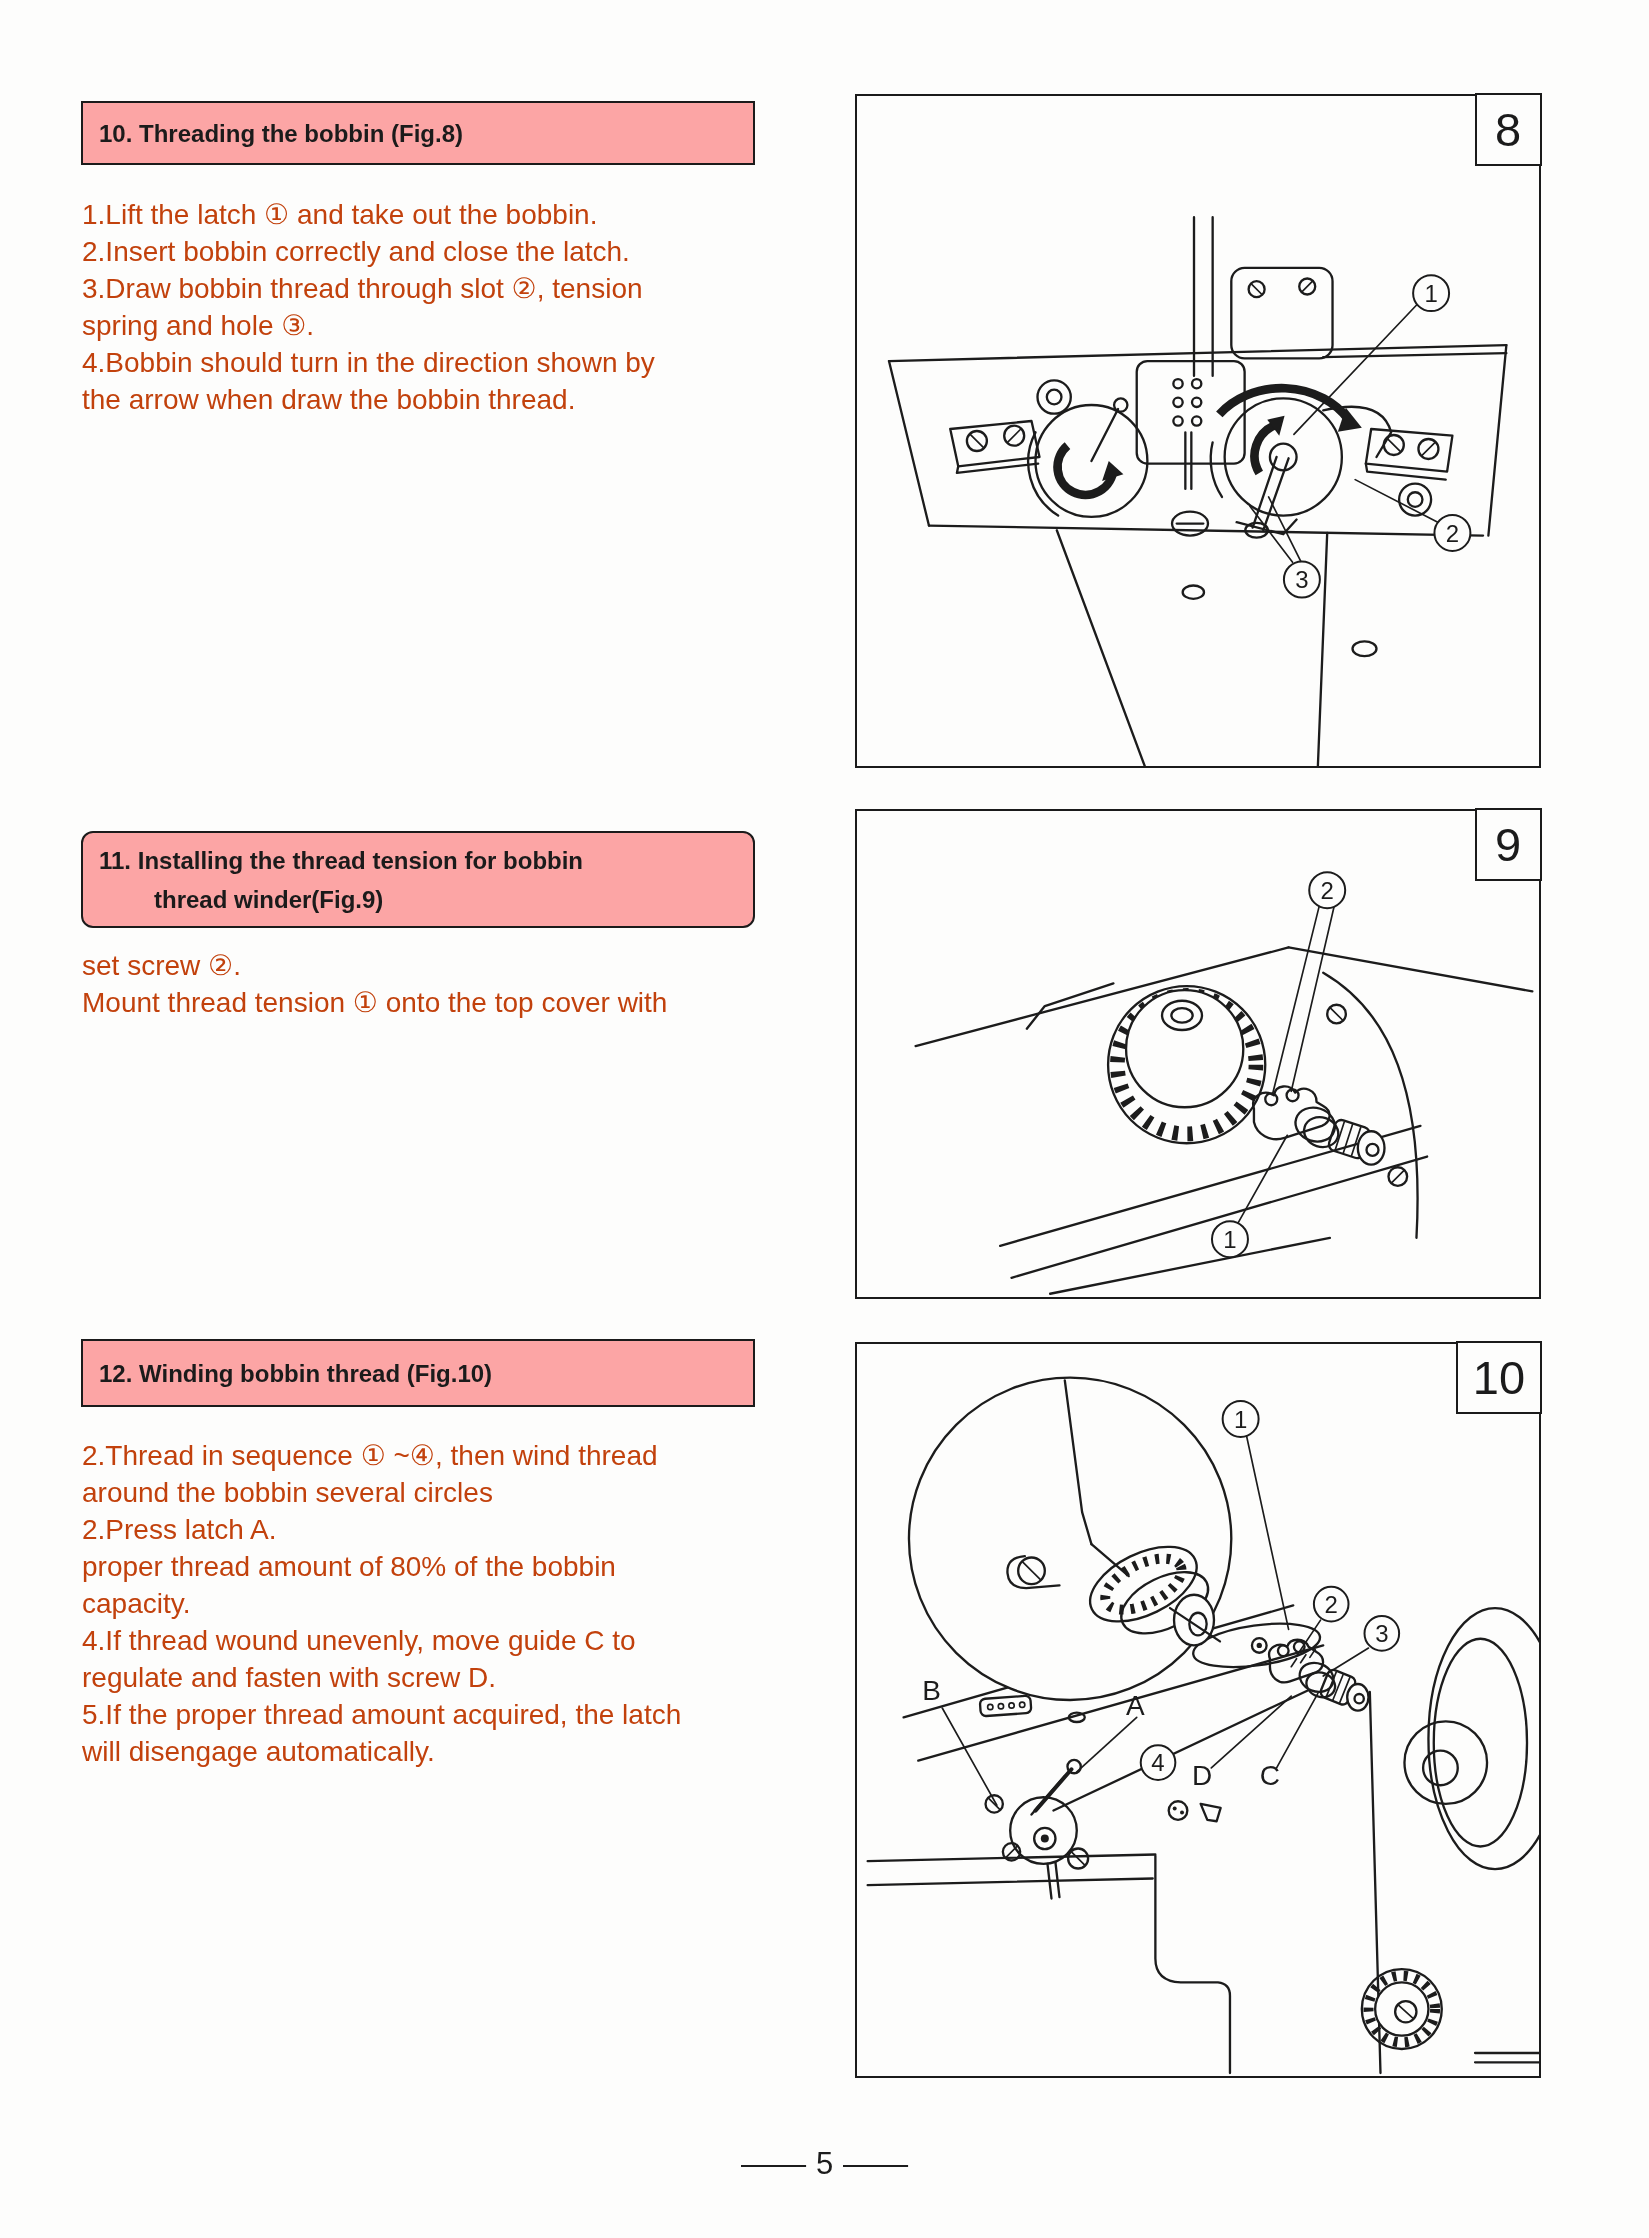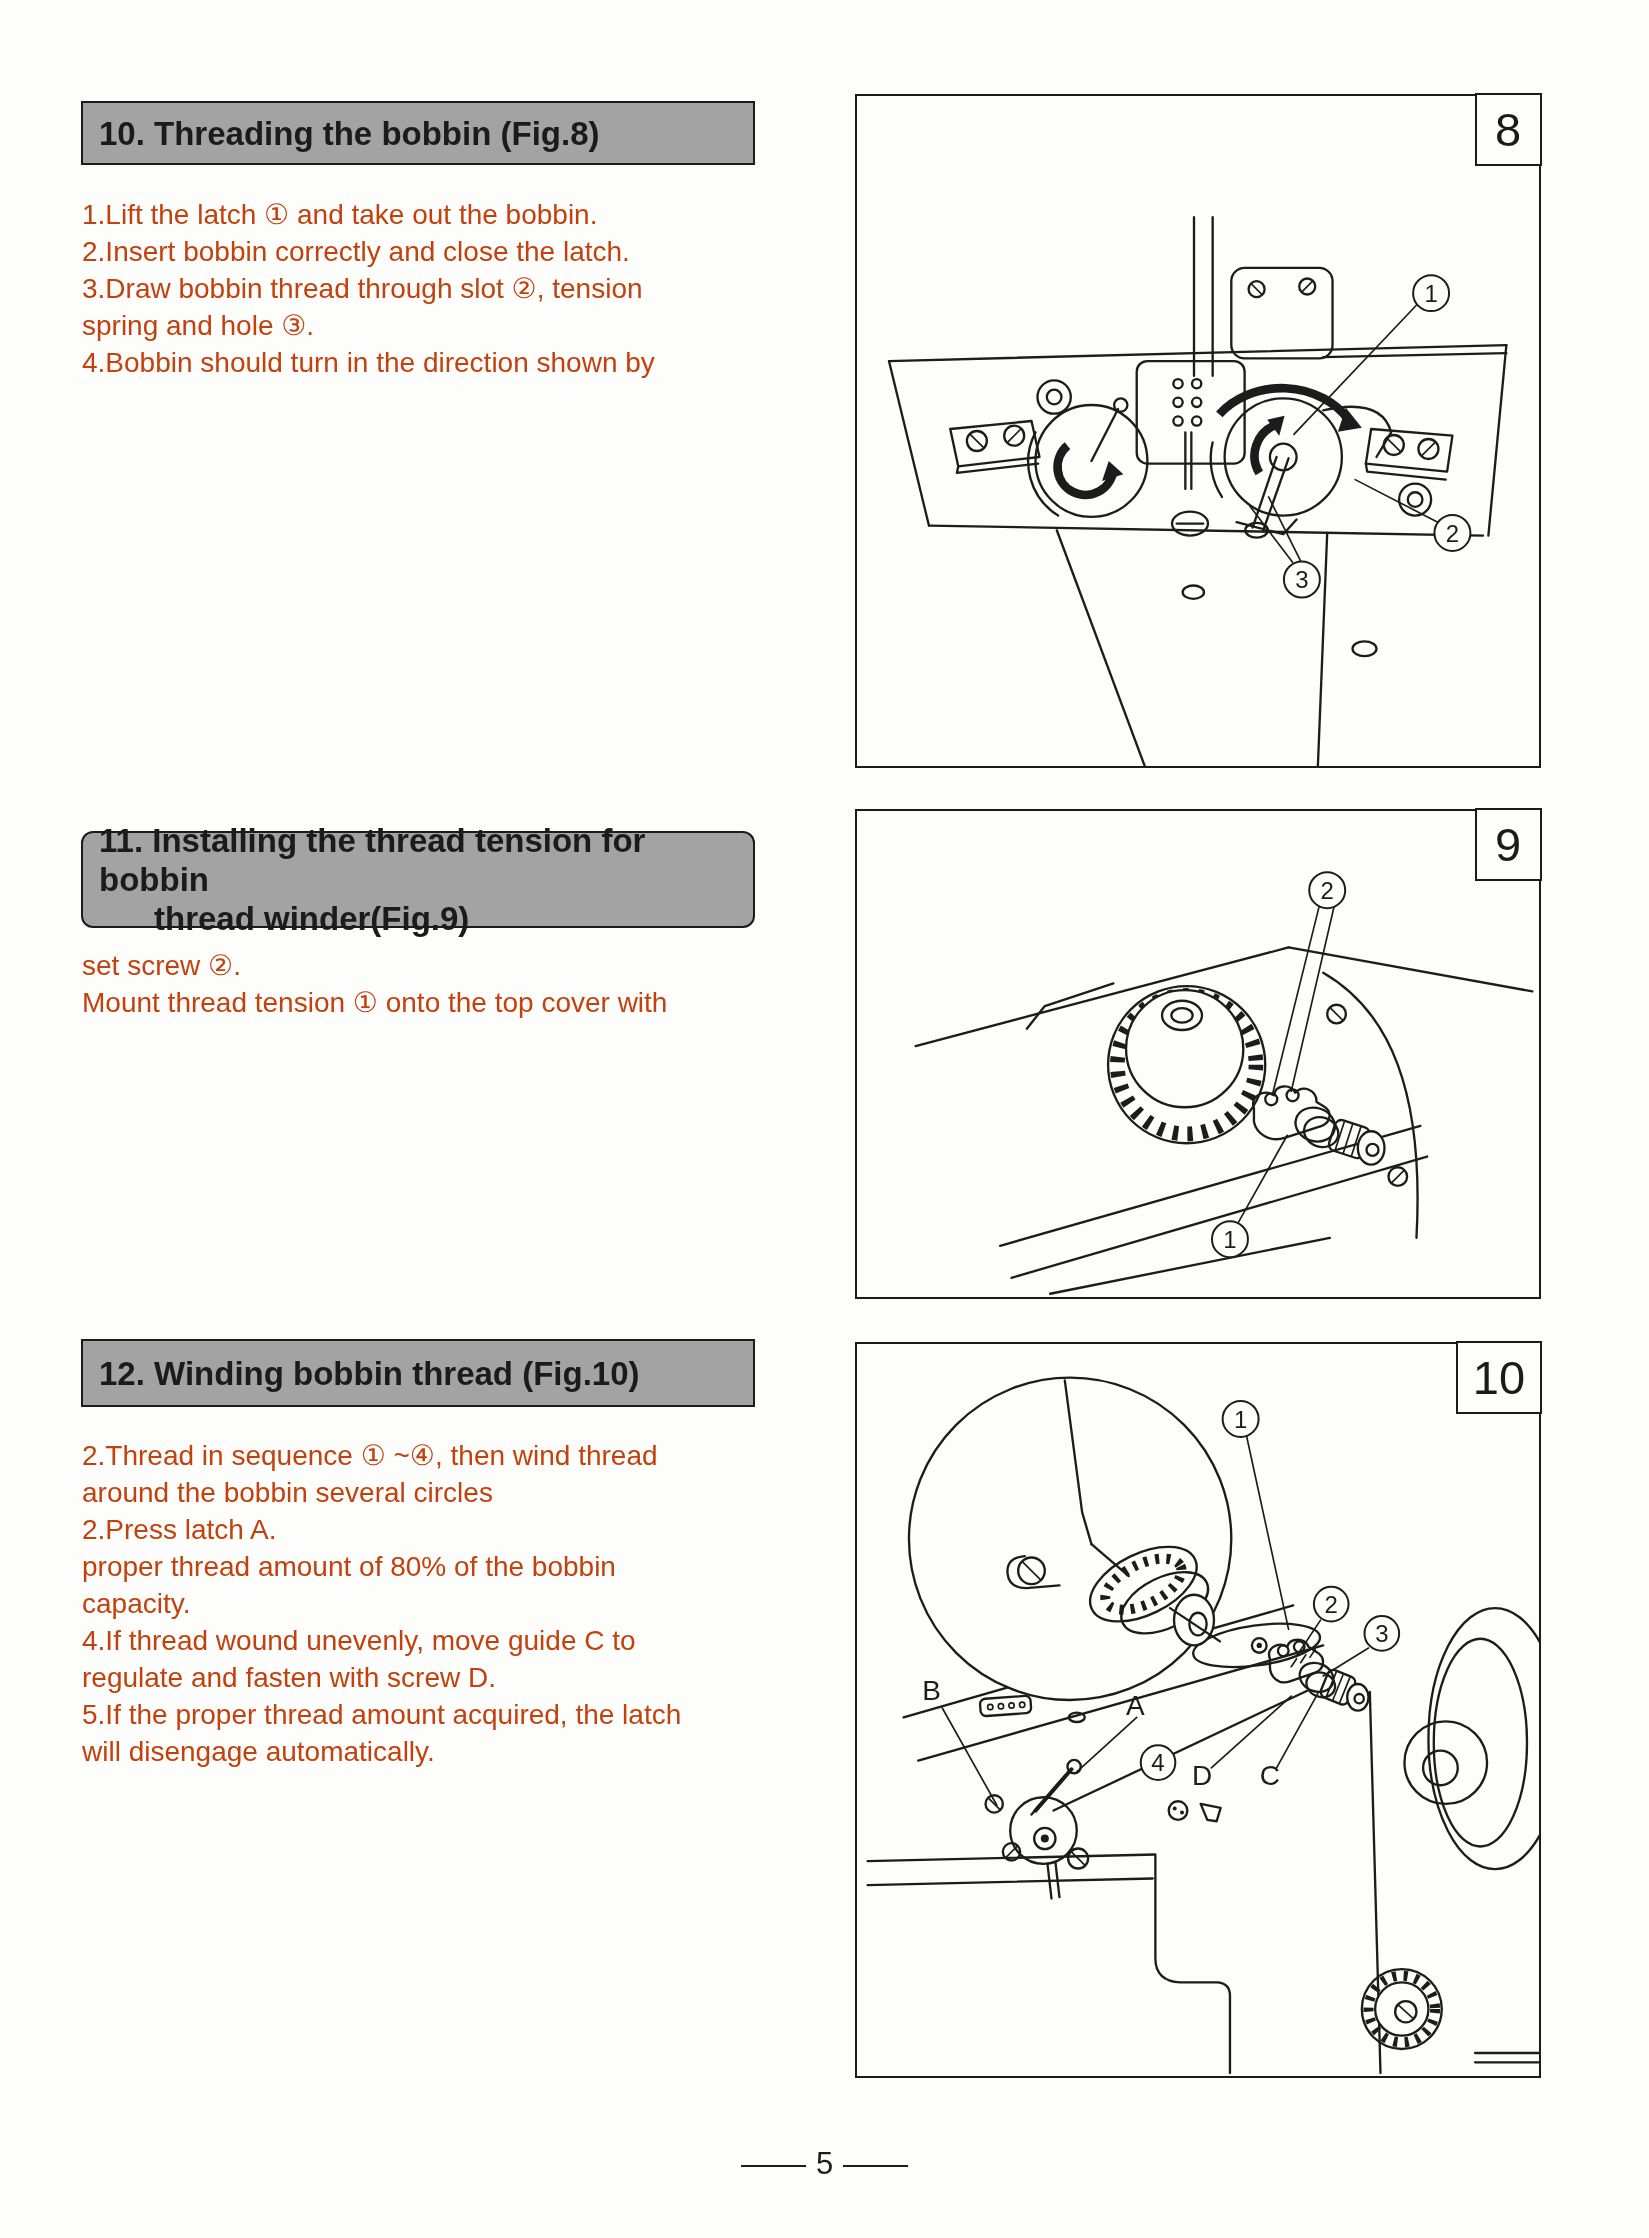--- a/index.html
+++ b/index.html
@@ -7,23 +7,23 @@
     position:relative;
     width:1649px;height:2239px;
     background:#fdfdfc;
     font-family:"Liberation Sans","DejaVu Sans",sans-serif;
     color:#1b1b1b;
     overflow:hidden;
   }
   .title-box{
     position:absolute;left:81px;width:674px;
     border:2.7px solid #1b1b1b;box-sizing:border-box;
-    font-weight:700;font-size:33px;line-height:39px;
+    font-weight:700;font-size:24px;line-height:39px;
     display:flex;flex-direction:column;justify-content:center;
-    padding-left:16px;background:#a3a3a3;
+    padding-left:16px;background:#fca5a5;
   }
   .title-line2{padding-left:55px;}
   .body-block{
     position:absolute;left:82px;
     font-size:28px;line-height:37px;
     white-space:nowrap;color:#c2410c;
   }
   .fig-panel{
     position:absolute;left:855px;width:686px;
     border:2.7px solid #1b1b1b;box-sizing:border-box;
@@ -61,20 +61,21 @@
 
   <div class="title-box" style="top:101px;height:64px;">
     <div>10. Threading the bobbin (Fig.8)</div>
   </div>
   <div class="body-block" style="top:196px;">
     <div>1.Lift the latch ① and take out the bobbin.</div>
     <div>2.Insert bobbin correctly and close the latch.</div>
     <div>3.Draw bobbin thread through slot ②, tension</div>
     <div>spring and hole ③.</div>
     <div>4.Bobbin should turn in the direction shown by</div>
+    <div>the arrow when draw the bobbin thread.</div>
   </div>
 
   <div class="title-box" style="top:831px;height:97px;border-radius:12px;">
     <div>11. Installing the thread tension for bobbin</div>
     <div class="title-line2">thread winder(Fig.9)</div>
   </div>
   <div class="body-block" style="top:947px;">
     <div>set screw ②.</div>
     <div>Mount thread tension ① onto the top cover with</div>
   </div>

